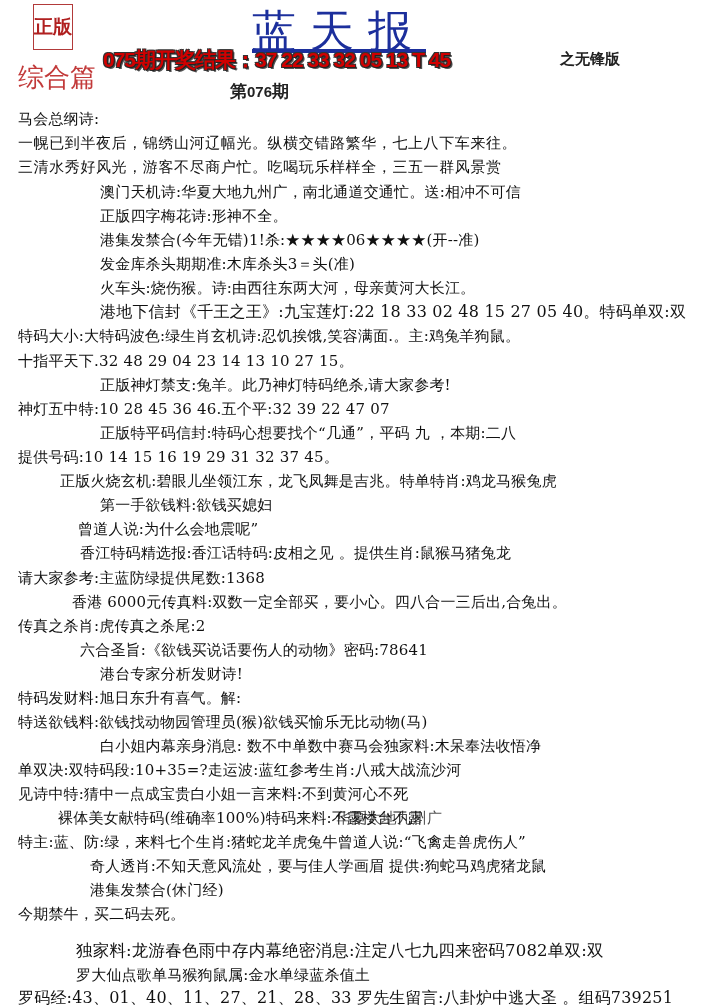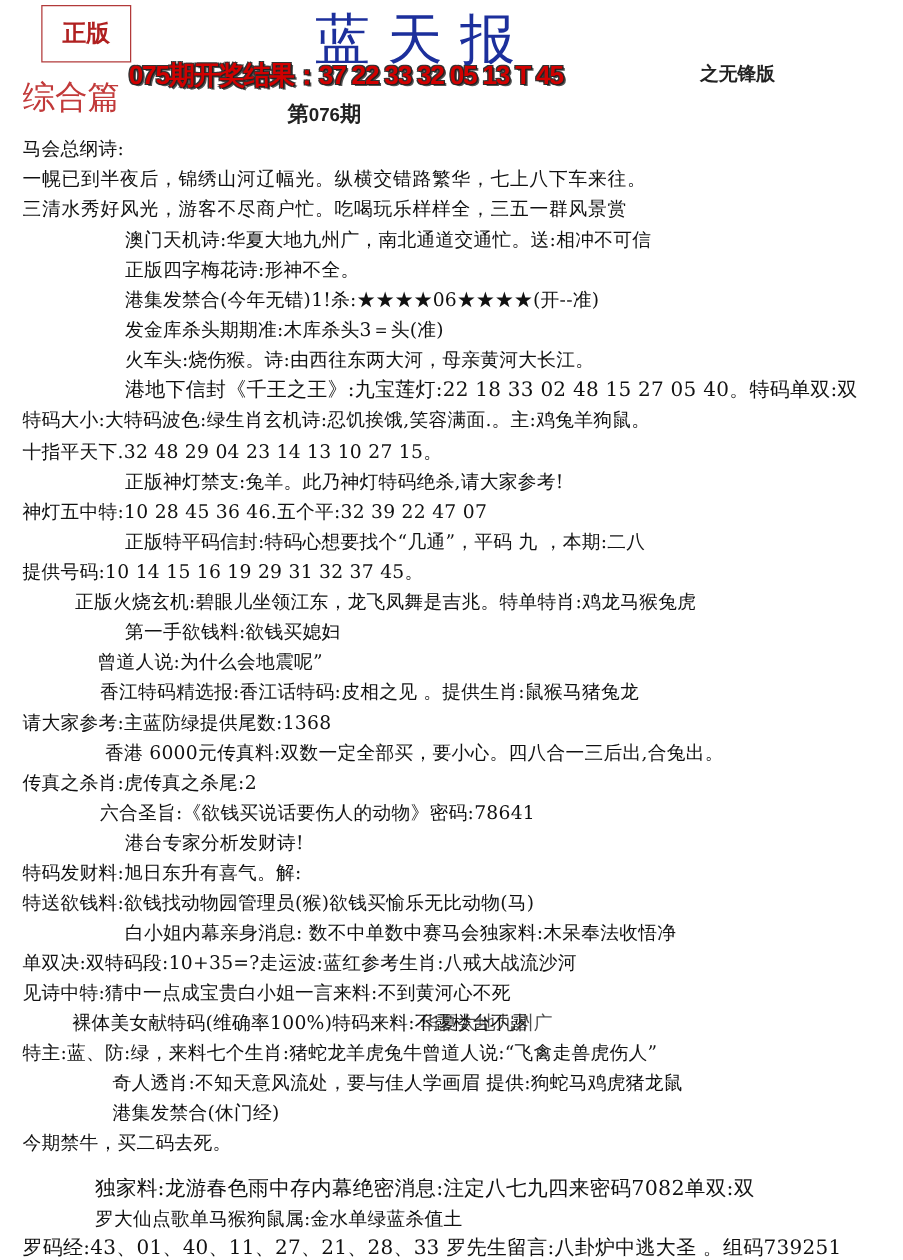--- a/index.html
+++ b/index.html
@@ -1,23 +1,23 @@
 <!DOCTYPE html>
 <html><head>
 <meta charset="utf-8">
 <style>
   html, body { margin: 0; padding: 0; background: #ffffff; }
   body { width: 722px; height: 1008px; position: relative; overflow: hidden;
          font-family: "DejaVu Serif", "Liberation Serif", serif; color: #111; }
   .abs { position: absolute; white-space: nowrap; }
-  .badge { left: 33px; top: 4px; width: 72px; height: 46px; border: 1.5px solid #b23a3a;
+  .badge { left: 33px; top: 4px; width: 40px; height: 46px; border: 1.5px solid #b23a3a;
            color: #b02020; font-family: "DejaVu Sans", sans-serif; font-size: 19px; font-weight: bold;
            display: flex; align-items: center; justify-content: center; box-sizing: border-box; }
   .title { left: 252px; top: 2px; font-size: 44px; color: #1c2f9c; letter-spacing: 14px;
-           font-family: "DejaVu Serif", serif; }
+           font-family: "DejaVu Serif", serif; text-decoration: underline; }
   .section { left: 18px; top: 60px; font-size: 26px; color: #c23a3a; font-family: "DejaVu Sans", sans-serif; }
   .result { left: 103px; top: 46px; font-size: 21px; font-weight: 900; color: #d10000; letter-spacing: -1px;
             font-family: "Liberation Sans", sans-serif;
             text-shadow: 1px 1px 0 #222, -1px -1px 0 #333, 1px -1px 0 #333, -1px 1px 0 #333, 2px 2px 0 #555; }
   .edition { left: 560px; top: 50px; font-size: 15px; font-weight: bold; color: #222; font-family: "DejaVu Sans", sans-serif; }
   .issue { left: 230px; top: 80px; font-size: 17px; color: #222; font-weight: bold; }
   .issue .num { font-family: "Liberation Sans", sans-serif; font-size: 15px; }
   .line { font-size: 15px; line-height: 22px; letter-spacing: 0.2px; }
   .l0 { left: 18px; }
   .l2 { left: 90px; }
@@ -51,21 +51,21 @@
 <div class="abs line l0" style="top:350px">十指平天下.32 48 29 04 23 14 13 10 27 15。</div>
 <div class="abs line l3" style="top:374px">正版神灯禁支:兔羊。此乃神灯特码绝杀,请大家参考!</div>
 <div class="abs line l0" style="top:398px">神灯五中特:10 28 45 36 46.五个平:32 39 22 47 07</div>
 <div class="abs line l3" style="top:422px">正版特平码信封:特码心想要找个“几通”，平码  九   ，本期:二八</div>
 <div class="abs line l0" style="top:446px">提供号码:10 14 15 16 19 29 31 32 37 45。</div>
 <div class="abs line" style="left:60px; top:470px">正版火烧玄机:碧眼儿坐领江东，龙飞凤舞是吉兆。特单特肖:鸡龙马猴兔虎</div>
 <div class="abs line l3" style="top:494px">第一手欲钱料:欲钱买媳妇</div>
 <div class="abs line" style="left:78px; top:518px">曾道人说:为什么会地震呢”</div>
 <div class="abs line" style="left:80px; top:542px">香江特码精选报:香江话特码:皮相之见 。提供生肖:鼠猴马猪兔龙</div>
 <div class="abs line l0" style="top:567px">请大家参考:主蓝防绿提供尾数:1368</div>
-<div class="abs line" style="left:84px; top:591px">香港 6000元传真料:双数一定全部买，要小心。四八合一三后出,合兔出。</div>
+<div class="abs line" style="left:72px; top:591px">香港 6000元传真料:双数一定全部买，要小心。四八合一三后出,合兔出。</div>
 <div class="abs line l0" style="top:615px">传真之杀肖:虎传真之杀尾:2</div>
 <div class="abs line" style="left:80px; top:639px">六合圣旨:《欲钱买说话要伤人的动物》密码:78641</div>
 <div class="abs line l3" style="top:663px">港台专家分析发财诗!</div>
 <div class="abs line l0" style="top:687px">特码发财料:旭日东升有喜气。解:</div>
 <div class="abs line l0" style="top:711px">特送欲钱料:欲钱找动物园管理员(猴)欲钱买愉乐无比动物(马)</div>
 <div class="abs line l3" style="top:735px">白小姐内幕亲身消息:   数不中单数中赛马会独家料:木呆奉法收悟净</div>
 <div class="abs line l0" style="top:759px">单双决:双特码段:10+35=?走运波:蓝红参考生肖:八戒大战流沙河</div>
 <div class="abs line l0" style="top:783px">见诗中特:猜中一点成宝贵白小姐一言来料:不到黄河心不死</div>
 <div class="abs line" style="left:58px; top:807px">
   <span>裸体美女献特码(维确率100%)特码来料:</span><span class="overlap"><span>不露楼台不露</span><span class="ghost">华夏大地九州广</span></span>

